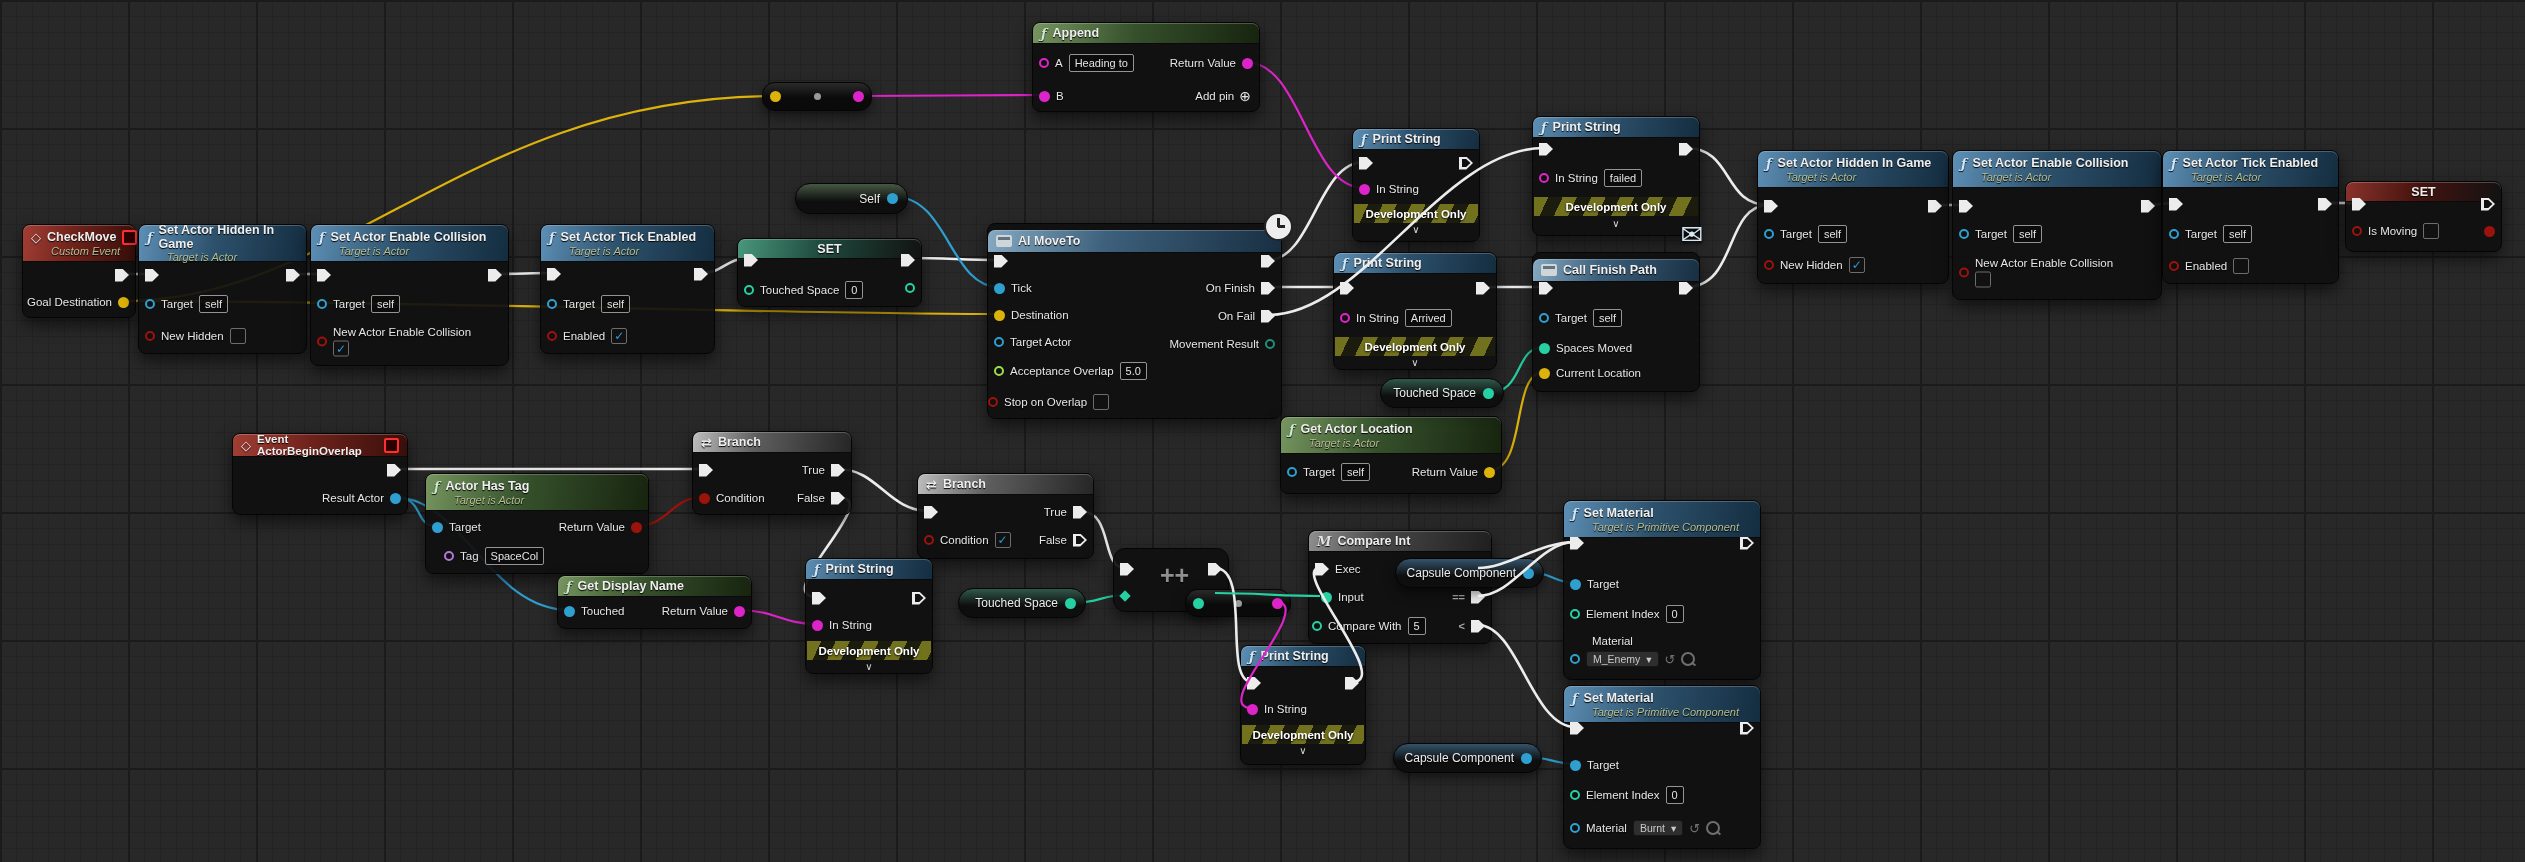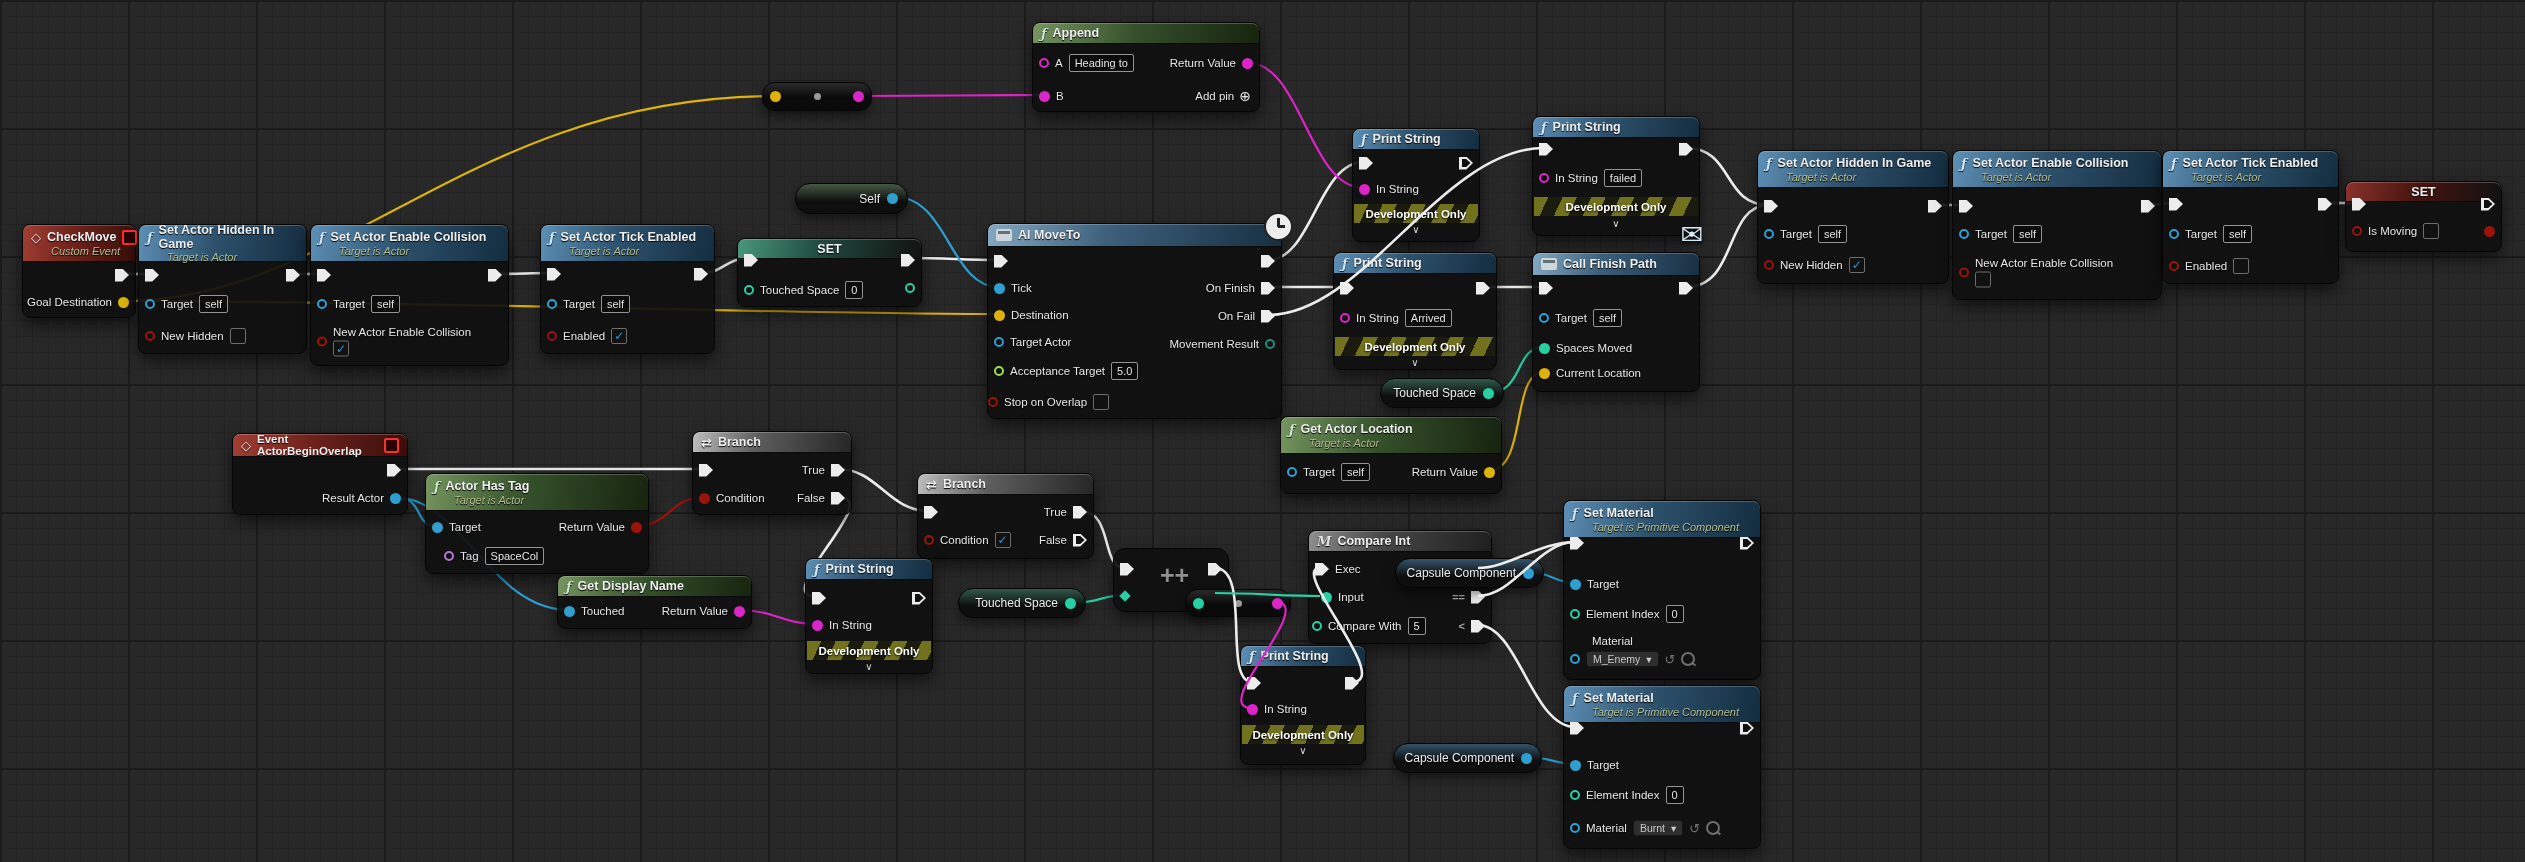--- a/index.html
+++ b/index.html
@@ -20,21 +20,21 @@
     border:1px solid #050505;border-radius:8px;
     box-shadow:0 7px 16px rgba(0,0,0,.55);}
   .hdr{height:22px;border-radius:7px 7px 0 0;display:flex;align-items:center;gap:6px;
     padding:0 8px;font-weight:bold;font-size:12.5px;color:#efefef;
     text-shadow:0 1px 1px #000;border-bottom:1px solid #0a0a0a;
     box-shadow:inset 0 1px 0 rgba(255,255,255,.22);}
   .hdr.two{height:36px;flex-direction:column;align-items:stretch;justify-content:center;gap:0;}
   .trow{display:flex;align-items:center;gap:6px;}
   .sub{font-style:italic;font-size:11px;font-weight:normal;color:#b3bd90;margin-left:20px;line-height:12px;}
   .h-blue{background:linear-gradient(100deg,#5d8fb5 0%,#2d516c 45%,#142d40 100%);}
-  .h-async{background:linear-gradient(100deg,#86a9c2 0%,#3d607c 40%,#182f42 100%);}
+  .h-async{background:linear-gradient(100deg,#86a9c2 0%,#3d607c 40%,#182f42 100%);margin-top:6px;}
   .h-green{background:linear-gradient(100deg,#76955f 0%,#35502b 45%,#17240f 100%);}
   .h-red{background:linear-gradient(100deg,#a23e34 0%,#6e221b 45%,#380e0a 100%);}
   .h-gray{background:linear-gradient(100deg,#bdbdbd 0%,#5e5e5e 40%,#262626 100%);}
   .h-dgray{background:linear-gradient(100deg,#8f8f8f 0%,#474747 40%,#1f1f1f 100%);}
   .h-tealset{background:linear-gradient(100deg,#49977d 0%,#1f4a3d 45%,#121212 100%);}
   .h-redset{background:linear-gradient(100deg,#8a332c 0%,#47140f 45%,#121212 100%);}
   .hdr.setc{justify-content:center;}
   .fico{font-family:"DejaVu Serif","Liberation Serif",serif;font-style:italic;
     font-weight:bold;font-size:13px;color:#cde8cf;}
   .h-blue .fico,.h-async .fico{color:#cfe7fa;}
@@ -326,21 +326,21 @@
   <div class="prow" style="left:6px;top:91px">
         <span class="pc" style="--c:#dcb20b"></span>
         <span class="lb">Destination</span>
       </div>
   <div class="prow" style="left:6px;top:118px">
         <span class="pc h" style="--c:#2f9fd0"></span>
         <span class="lb">Target Actor</span>
       </div>
   <div class="prow" style="left:6px;top:147px">
         <span class="pc h" style="--c:#9ade4b"></span>
-        <span class="lb">Acceptance Target</span>
+        <span class="lb">Acceptance Overlap</span>
         <span class="vbox">5.0</span>
       </div>
   <div class="prow" style="left:0;top:178px">
         <span class="pc h" style="--c:#9c130b"></span>
         <span class="lb">Stop on Overlap</span>
         <span class="cb"></span>
       </div>
   <div class="prow r" style="right:6px;top:37px">
         <span class="ep">
           <i></i>

